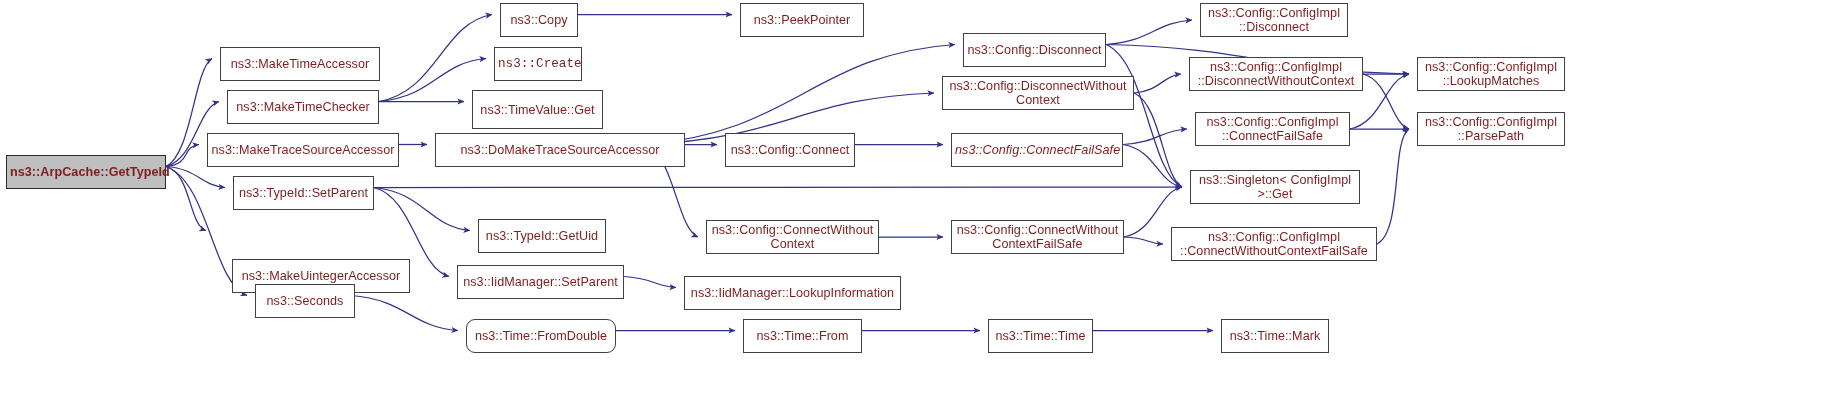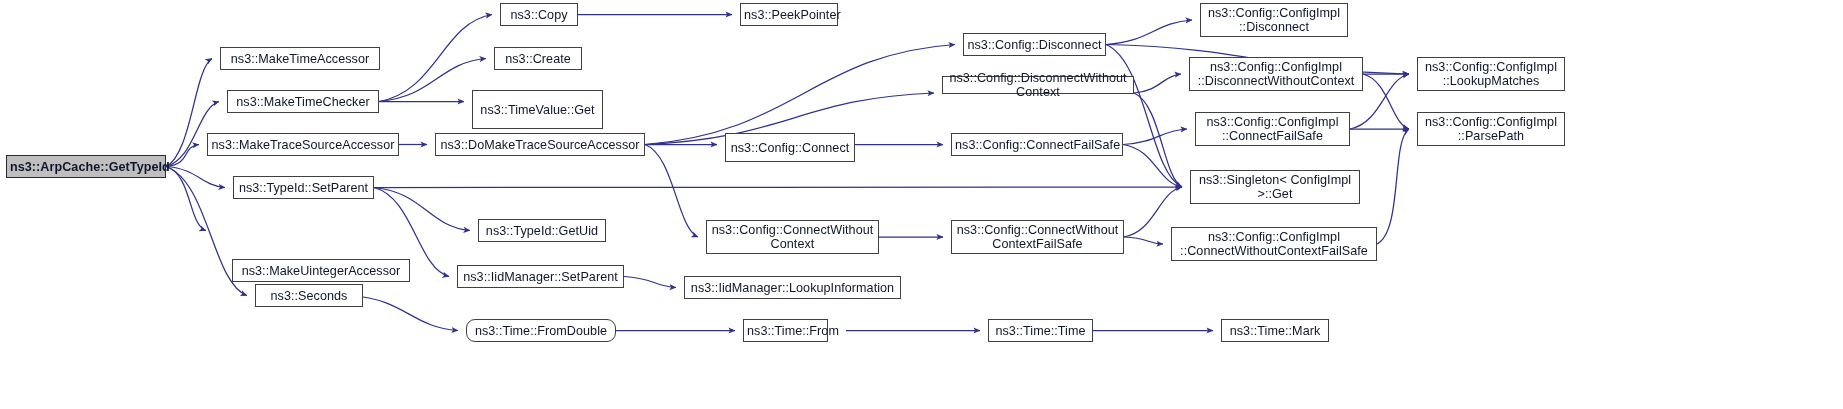--- a/index.html
+++ b/index.html
@@ -24,26 +24,26 @@
   }
   .node {
     position: absolute;
     box-sizing: border-box;
     display: flex;
     align-items: center;
     justify-content: center;
     text-align: center;
     border: 1px solid #404040;
     background: #ffffff;
-    color: #0f172a;
+    color: #7f1d1d;
     font-size: 12.6px;
     line-height: 14px;
     letter-spacing: 0.05px;
     white-space: pre-line;
-    padding: 8px 3px;
+    padding: 16px 3px;
     z-index: 3;
   }
   .node.root {
     background: #bfbfbf;
     border: 1px solid #2b2b2b;
     font-weight: bold;
   }
   .node-label {
     display: block;
     width: 100%;
@@ -100,38 +100,38 @@
       <path d="M1350,129 L1409,129" fill="none" stroke="#31318c" stroke-width="1.25" marker-end="url(#ah)"></path>
       <path d="M1377,244 C1403,230.2 1391,140.5 1409,129" fill="none" stroke="#31318c" stroke-width="1.25" marker-end="url(#ah)"></path>
     </svg>
   <div id="node-layer">
       <div class="node root" style="left: 6px; top: 155px; width: 160px; height: 23px;"><span class="node-label">ns3::ArpCache::GetTypeId</span></div>
       <div class="node" style="left: 220px; top: 47px; width: 160px; height: 23px;"><span class="node-label">ns3::MakeTimeAccessor</span></div>
       <div class="node" style="left: 227px; top: 90px; width: 152px; height: 23px;"><span class="node-label">ns3::MakeTimeChecker</span></div>
       <div class="node" style="left: 207px; top: 133px; width: 192px; height: 23px;"><span class="node-label">ns3::MakeTraceSourceAccessor</span></div>
       <div class="node" style="left: 233px; top: 176px; width: 141px; height: 23px;"><span class="node-label">ns3::TypeId::SetParent</span></div>
       <div class="node" style="left: 232px; top: 219px; width: 178px; height: 23px; margin-top: 40px;"><span class="node-label">ns3::MakeUintegerAccessor</span></div>
-      <div class="node" style="left: 255px; top: 284px; width: 108px; height: 23px;"><span class="node-label">ns3::Seconds</span></div>
+      <div class="node" style="left: 255px; top: 284px; width: 100px; height: 23px;"><span class="node-label">ns3::Seconds</span></div>
       <div class="node" style="left: 500px; top: 3px; width: 78px; height: 23px;"><span class="node-label">ns3::Copy</span></div>
-      <div class="node" style="left: 494px; top: 47px; width: 88px; height: 23px;"><span class="node-label">ns3::Create</span></div>
+      <div class="node" style="left: 494px; top: 47px; width: 88px; height: 23px; font-family: Liberation Mono, monospace;"><span class="node-label">ns3::Create</span></div>
       <div class="node" style="left: 472px; top: 90px; width: 131px; height: 39px;"><span class="node-label">ns3::TimeValue::Get</span></div>
-      <div class="node" style="left: 435px; top: 133px; width: 210px; height: 23px;"><span class="node-label">ns3::DoMakeTraceSourceAccessor</span></div>
+      <div class="node" style="left: 435px; top: 133px; width: 250px; height: 23px;"><span class="node-label">ns3::DoMakeTraceSourceAccessor</span></div>
       <div class="node" style="left: 478px; top: 219px; width: 128px; height: 23px; justify-content: flex-end;"><span class="node-label">ns3::TypeId::GetUid</span></div>
       <div class="node" style="left: 457px; top: 265px; width: 167px; height: 23px;"><span class="node-label">ns3::IidManager::SetParent</span></div>
       <div class="node" style="left: 466px; top: 319px; width: 150px; height: 23px; border-radius: 9px;"><span class="node-label">ns3::Time::FromDouble</span></div>
-      <div class="node" style="left: 740px; top: 3px; width: 98px; height: 23px;"><span class="node-label">ns3::PeekPointer</span></div>
+      <div class="node" style="left: 740px; top: 3px; width: 124px; height: 23px;"><span class="node-label">ns3::PeekPointer</span></div>
       <div class="node" style="left: 725px; top: 133px; width: 130px; height: 29px;"><span class="node-label">ns3::Config::Connect</span></div>
       <div class="node" style="left: 706px; top: 220px; width: 173px; height: 34px;"><span class="node-label">ns3::Config::ConnectWithout
 Context</span></div>
       <div class="node" style="left: 684px; top: 276px; width: 217px; height: 23px;"><span class="node-label">ns3::IidManager::LookupInformation</span></div>
-      <div class="node" style="left: 743px; top: 319px; width: 85px; height: 23px;"><span class="node-label">ns3::Time::From</span></div>
+      <div class="node" style="left: 743px; top: 319px; width: 119px; height: 23px;"><span class="node-label">ns3::Time::From</span></div>
       <div class="node" style="left: 963px; top: 33px; width: 143px; height: 23px;"><span class="node-label">ns3::Config::Disconnect</span></div>
       <div class="node" style="left: 942px; top: 76px; width: 192px; height: 18px;"><span class="node-label">ns3::Config::DisconnectWithout
 Context</span></div>
-      <div class="node" style="left: 951px; top: 133px; width: 172px; height: 23px;"><span class="node-label">ns3::Config::ConnectFailSafe</span></div>
+      <div class="node" style="left: 951px; top: 133px; width: 172px; height: 23px; font-style: italic;"><span class="node-label">ns3::Config::ConnectFailSafe</span></div>
       <div class="node" style="left: 951px; top: 220px; width: 173px; height: 34px;"><span class="node-label">ns3::Config::ConnectWithout
 ContextFailSafe</span></div>
       <div class="node" style="left: 988px; top: 319px; width: 105px; height: 23px;"><span class="node-label">ns3::Time::Time</span></div>
       <div class="node" style="left: 1200px; top: 3px; width: 148px; height: 34px;"><span class="node-label">ns3::Config::ConfigImpl
 ::Disconnect</span></div>
       <div class="node" style="left: 1189px; top: 57px; width: 174px; height: 34px;"><span class="node-label">ns3::Config::ConfigImpl
 ::DisconnectWithoutContext</span></div>
       <div class="node" style="left: 1195px; top: 112px; width: 155px; height: 34px;"><span class="node-label">ns3::Config::ConfigImpl
 ::ConnectFailSafe</span></div>
       <div class="node" style="left: 1190px; top: 170px; width: 170px; height: 34px;"><span class="node-label">ns3::Singleton&lt; ConfigImpl

